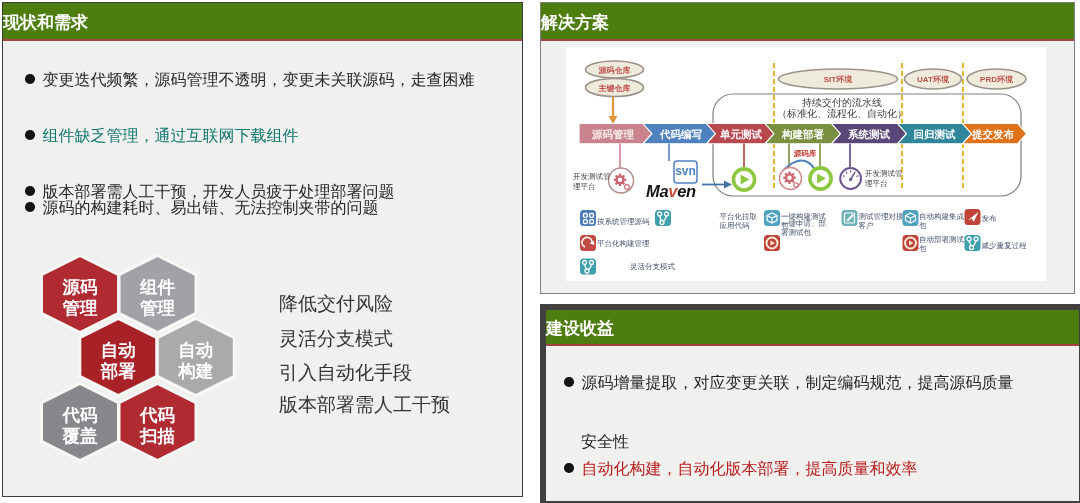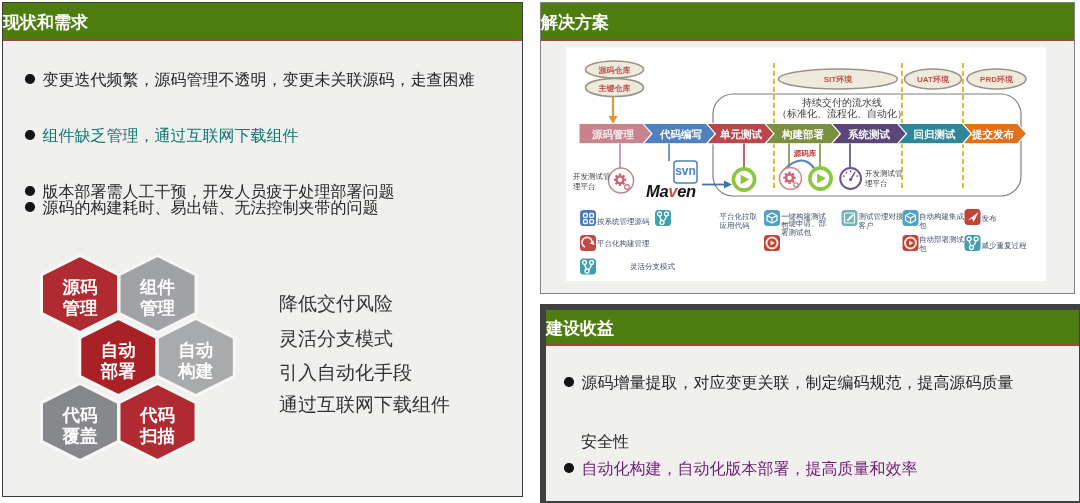--- a/index.html
+++ b/index.html
@@ -47,21 +47,21 @@
         <text x="79" y="441">覆盖</text>
       <polygon points="156.5,382.5 195,401.75 195,440.25 156.5,459.5 118,440.25 118,401.75" fill="#b02a31" stroke="#f7f7f6" stroke-width="3"></polygon>
       <text x="156.5" y="420">代码</text>
         <text x="156.5" y="441">扫描</text>
     </g>
   </svg>
 
   <div class="midtxt" style="left:276px;top:288px;">降低交付风险</div>
   <div class="midtxt" style="left:276px;top:323px;">灵活分支模式</div>
   <div class="midtxt" style="left:276px;top:357px;font-family:Liberation Mono, monospace;">引入自动化手段</div>
-  <div class="midtxt" style="left:276px;top:389px;">通过互联网下载组件</div>
+  <div class="midtxt" style="left:276px;top:389px;">版本部署需人工干预</div>
 </div>
 
 <div class="panel" id="prt">
   <div class="hdr">解决方案</div>
   <svg width="533" height="253" viewBox="540 39 533 253" style="position:absolute;left:0;top:37px;" font-family="Liberation Sans,sans-serif">
 
     <rect x="565" y="46" width="480" height="234" fill="#ffffff"></rect>
 
     <g stroke="#e4b92e" stroke-width="2" stroke-dasharray="5,3">
       <line x1="773" y1="62" x2="773" y2="190"></line>
@@ -218,14 +218,14 @@
     <path d="M 966.5 219.5 L 977.5 211 L 972.5 221 L 971 217.5 Z" fill="#fff"></path>
     <rect x="963.5" y="234" width="16" height="16" rx="3.5" fill="#3e9fad"></rect>
     <use href="#ic-branch" x="963.5" y="234"></use>
   </svg>
 </div>
 
 <div class="panel" id="prb">
   <div class="hdr" style="height:34px;line-height:37px;">建设收益</div>
   <div class="bl" style="left:18px;top:63px;font-size:16px;color:#262626;"><span class="dot" style="margin-right:8px;"></span>源码增量提取，对应变更关联，制定编码规范，提高源码质量</div>
   <div class="bl" style="left:35px;top:122px;font-size:16px;color:#262626;">安全性</div>
-  <div class="bl" style="left:18px;top:149px;font-size:16px;color:#701a75;"><span class="dot" style="margin-right:8px;"></span>自动化构建，自动化版本部署，提高质量和效率</div>
+  <div class="bl" style="left:18px;top:149px;font-size:16px;color:#b91c1c;"><span class="dot" style="margin-right:8px;"></span>自动化构建，自动化版本部署，提高质量和效率</div>
 </div>
 
 </body></html>

